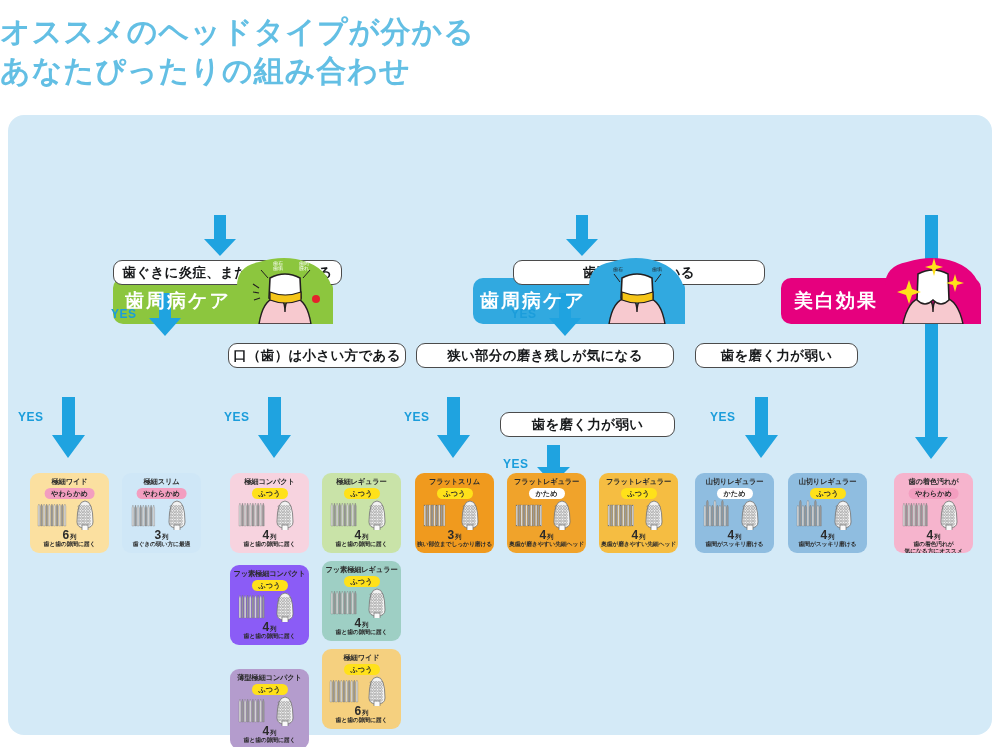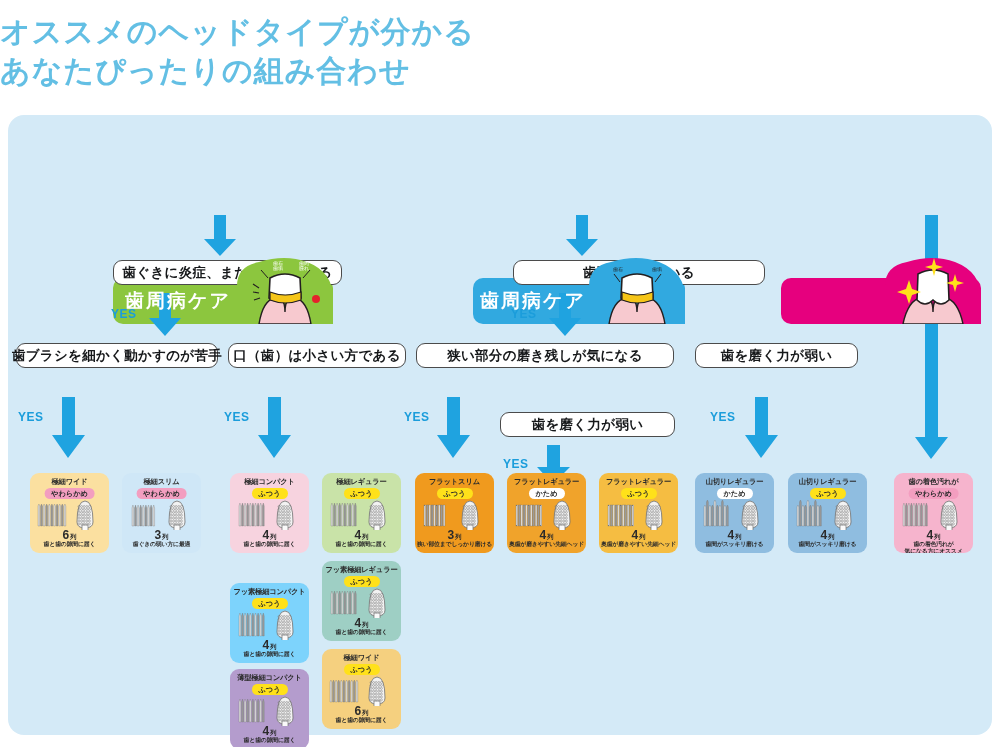--- a/index.html
+++ b/index.html
@@ -137,36 +137,36 @@
           </g>
         <g fill="#231f20" font-size="5" font-family="DejaVu Sans">
           <text x="24" y="19">歯石</text>
             <text x="63" y="19">歯垢</text>
         </g>
       </svg>
     </div>
   </div>
 
   <div class="cat-badge" id="badge-white" style="background: rgb(230, 0, 126);">
+    <div class="cat-label">美白効果</div>
     <div class="cat-art">
       <svg viewBox="0 0 96 72">
         <path d="M0 72 L0 34 Q0 14 22 10 Q48 2 70 10 Q96 20 96 46 L96 72 Z" fill="#e6007e"></path>
         <path d="M18 72 Q23 48 37 45 Q48 43 48 60 Q48 43 59 45 Q73 48 78 72 Z" fill="#f7c9cf" stroke="#231f20" stroke-width="1.4"></path>
         <path d="M33 22 Q48 14 63 22 L64 48 Q56 56 48 48 Q40 56 32 48 Z" fill="#fff" stroke="#231f20" stroke-width="1.6"></path>
         <g fill="#ffe11a">
           <path d="M24 28 L27 37 L36 40 L27 43 L24 52 L21 43 L12 40 L21 37 Z"></path>
           <path d="M70 22 L72 29 L79 31 L72 33 L70 40 L68 33 L61 31 L68 29 Z"></path>
           <path d="M49 6 L51 13 L58 15 L51 17 L49 24 L47 17 L40 15 L47 13 Z"></path>
         </g>
       </svg>
     </div>
   </div>
 
   <div class="qbox" style="left:105px;top:145px;width:229px;">歯ぐきに炎症、または出血がある</div>
-  <div class="qbox" style="left:8px;top:228px;width:202px;">歯ブラシを細かく動かすのが苦手</div>
   <div class="qbox" style="left:220px;top:228px;width:178px;">口（歯）は小さい方である</div>
 
   <div class="qbox" style="left:505px;top:145px;width:252px;">歯列は整っている</div>
   <div class="qbox" style="left:408px;top:228px;width:258px;">狭い部分の磨き残しが気になる</div>
   <div class="qbox" style="left:687px;top:228px;width:163px;">歯を磨く力が弱い</div>
   <div class="qbox" style="left:492px;top:297px;width:175px;">歯を磨く力が弱い</div>
 
   <div class="arrow" style="left:195px;top:100px;">
     <svg width="34" height="42">
         <path d="M11 0 H23 V24 H33 L17 41 L1 24 H11 Z" fill="#1fa3e0"></path>
@@ -474,21 +474,21 @@
                 <circle cx="9.2" cy="20.9" r="1" fill="none" stroke="#7d7d7d" stroke-width="0.5"></circle>
                 <circle cx="11.8" cy="20.9" r="1" fill="none" stroke="#7d7d7d" stroke-width="0.5"></circle>
                 <circle cx="14.4" cy="20.9" r="1" fill="none" stroke="#7d7d7d" stroke-width="0.5"></circle>
               </g>
     </g>
   </svg>
         </div>
         <div class="pc-rows"><span>4</span><span class="rw">列</span></div>
         <div class="pc-desc" style="white-space: pre-line;">歯と歯の隙間に届く</div>
       </div>
-      <div class="pcard" style="left: 222px; top: 468px; background: #7dd3fc;">
+      <div class="pcard" style="left: 222px; top: 450px; background: #8b5cf6;">
         <div class="pc-name">フッ素極細コンパクト</div>
         <div class="pc-pill" style="background: rgb(255, 225, 26);">ふつう</div>
         <div class="pc-art">
           <svg width="67" height="30" viewBox="0 0 67 30">
     <g>
               <path d="M3 6 L3.9 3 L4.8 6 L4.8 26 L3 26 Z" fill="#d9d9d9" stroke="#6d6d6d" stroke-width="0.3"></path>
               <path d="M5.6 6 L6.5 3 L7.3999999999999995 6 L7.3999999999999995 26 L5.6 26 Z" fill="#9a9a9a" stroke="#6d6d6d" stroke-width="0.3"></path>
               <path d="M8.2 6 L9.1 3 L10 6 L10 26 L8.2 26 Z" fill="#d9d9d9" stroke="#6d6d6d" stroke-width="0.3"></path>
               <path d="M10.8 6 L11.700000000000001 3 L12.600000000000001 6 L12.600000000000001 26 L10.8 26 Z" fill="#9a9a9a" stroke="#6d6d6d" stroke-width="0.3"></path>
               <path d="M13.4 6 L14.3 3 L15.200000000000001 6 L15.200000000000001 26 L13.4 26 Z" fill="#d9d9d9" stroke="#6d6d6d" stroke-width="0.3"></path>

